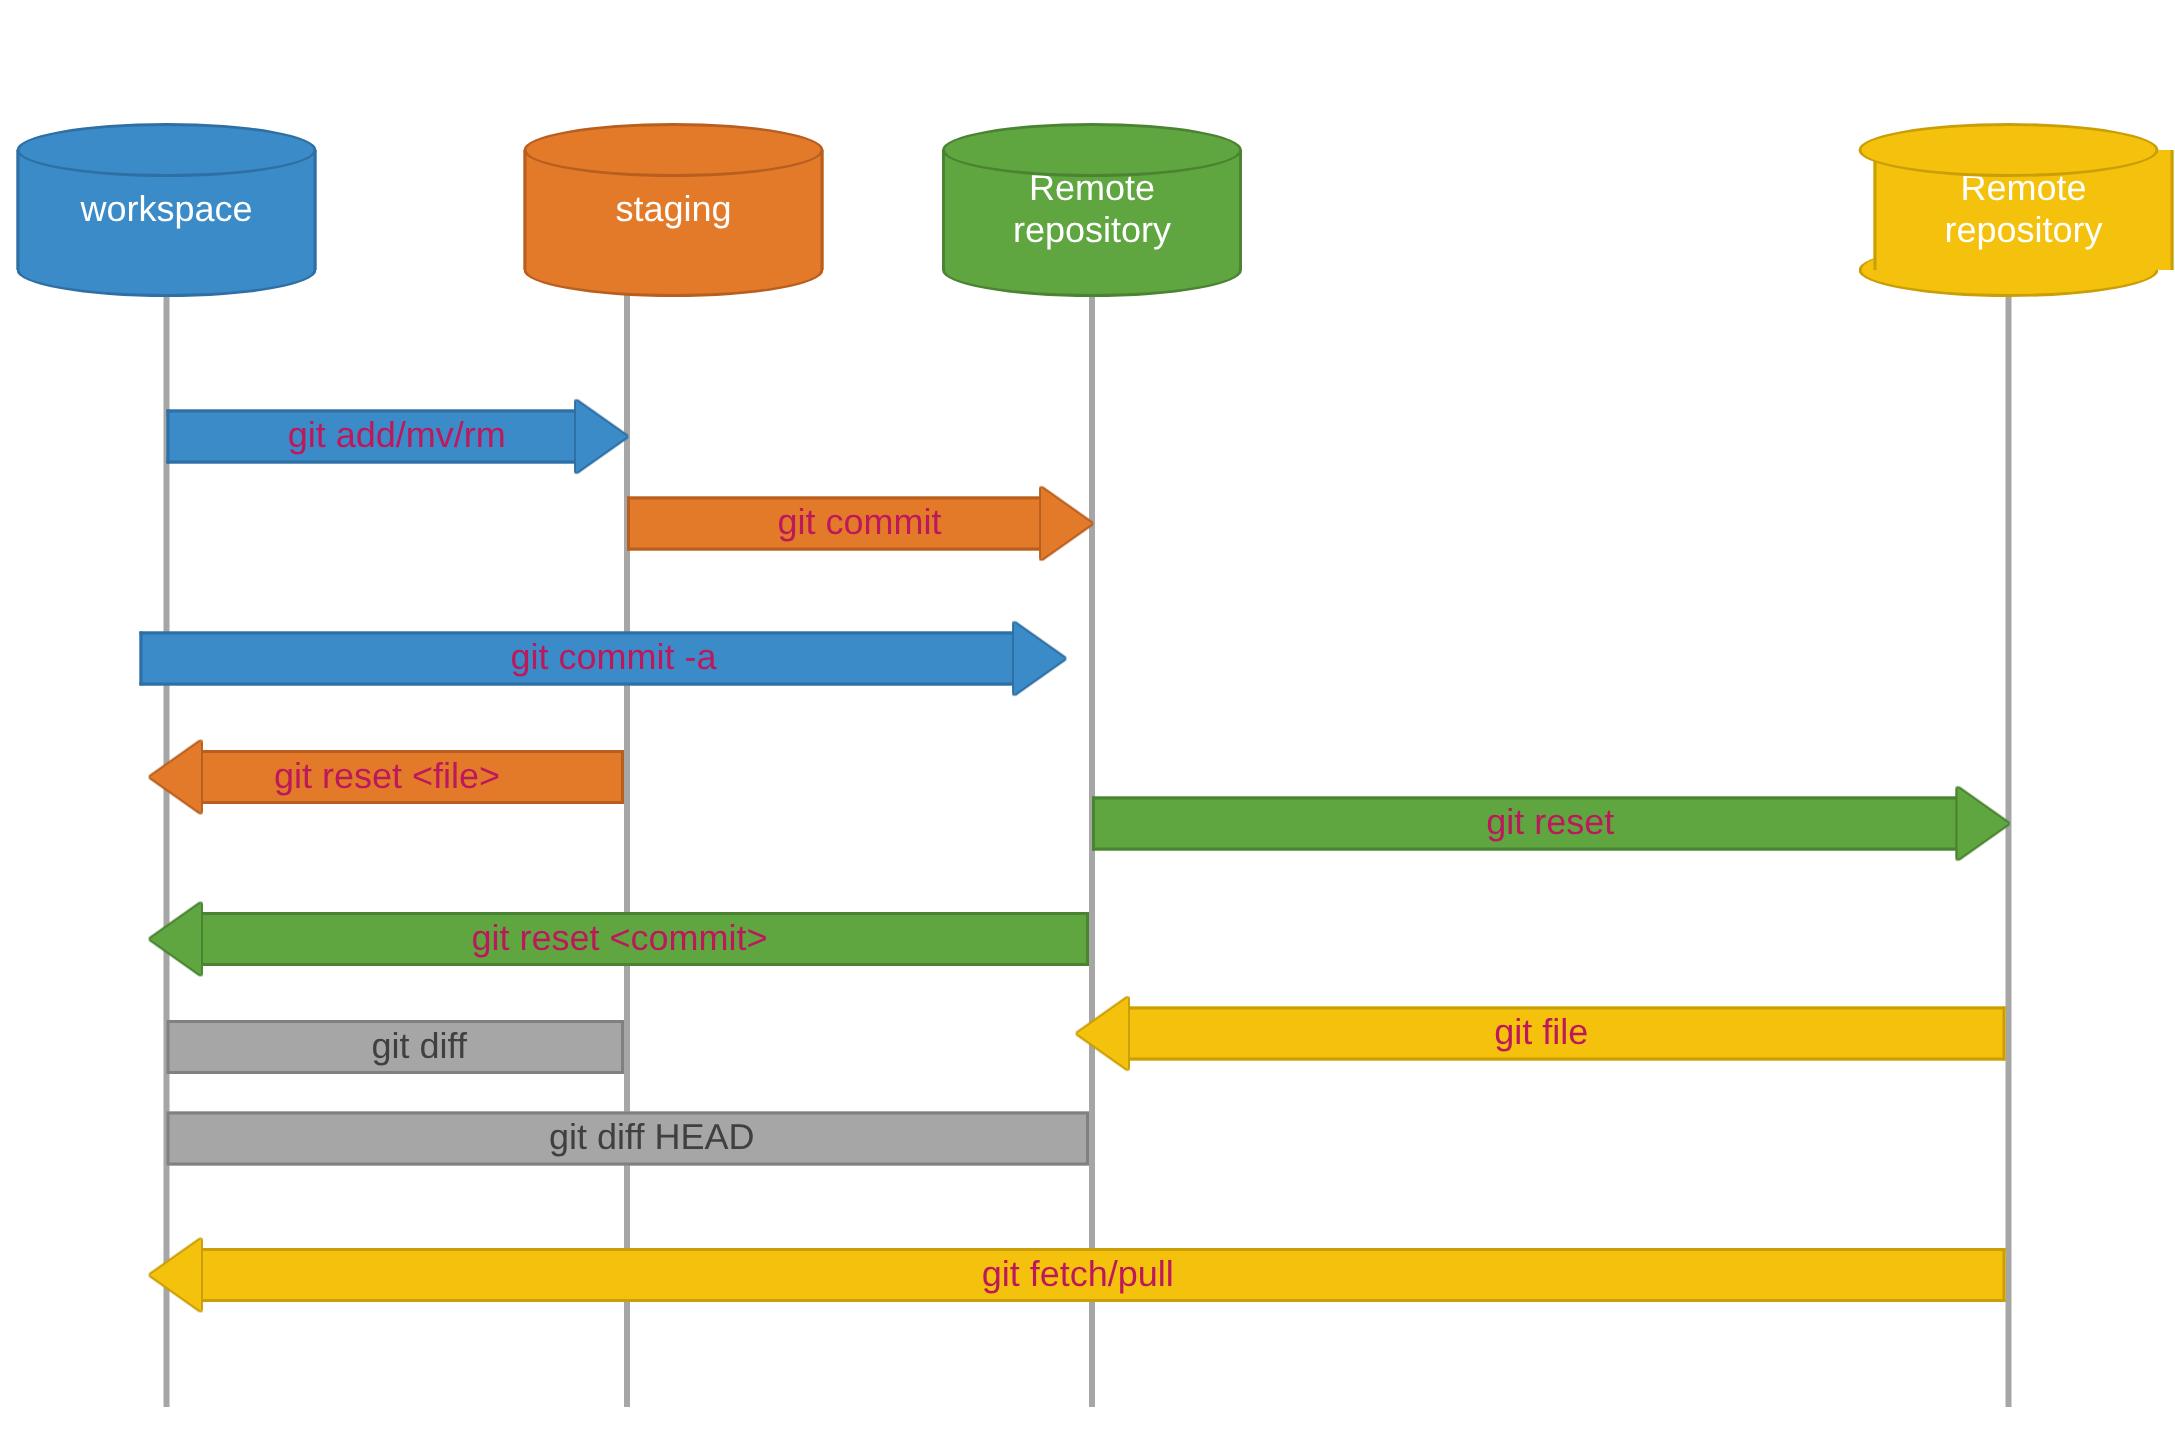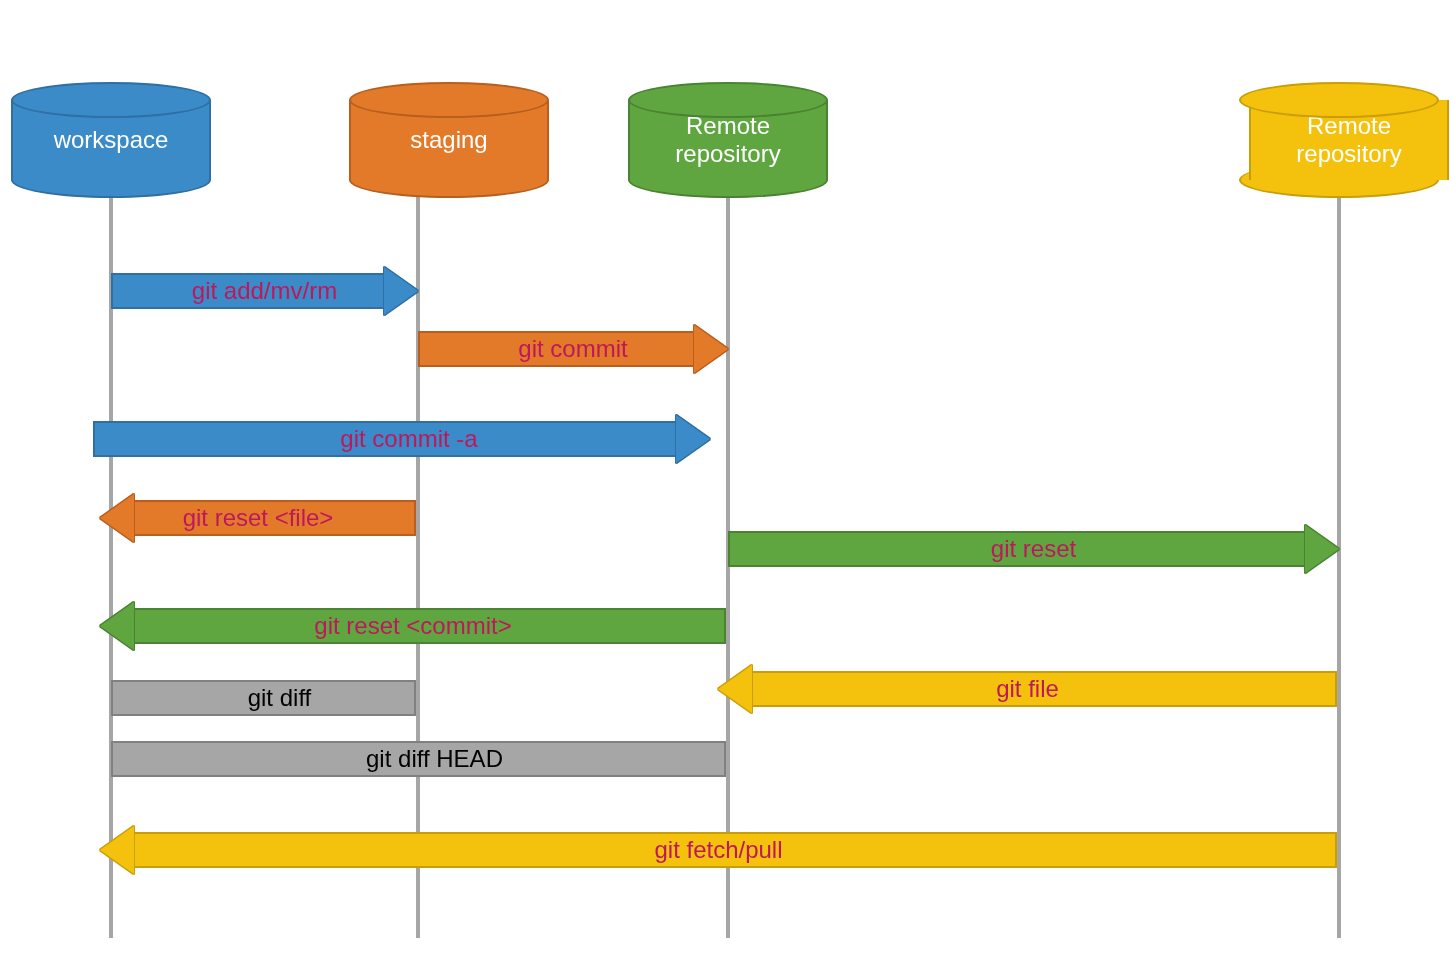--- a/index.html
+++ b/index.html
@@ -126,21 +126,21 @@
   .arrow.yellow .shaft { background:#f4c20d; border:2px solid #c99e06; }
   .arrow.yellow.left  .head { border-right-color:#f4c20d; filter: drop-shadow(1px 0 0 #c99e06) drop-shadow(-1px 0 0 #c99e06) drop-shadow(0 1px 0 #c99e06) drop-shadow(0 -1px 0 #c99e06);}
 
   
   .bar {
     position: absolute;
     height: 36px;
     background: #a6a6a6;
     border: 2px solid #808080;
     z-index: 2;
-    color: #000000;
+    color: #404040;
     font-size: 24px;
     display: flex;
     align-items: center;
     justify-content: center;
     box-sizing: border-box;
     padding-left: 32px;
   }
   
   .arrow.right .shaft { border-right: none; }
   .arrow.left  .shaft { border-left: none; }

